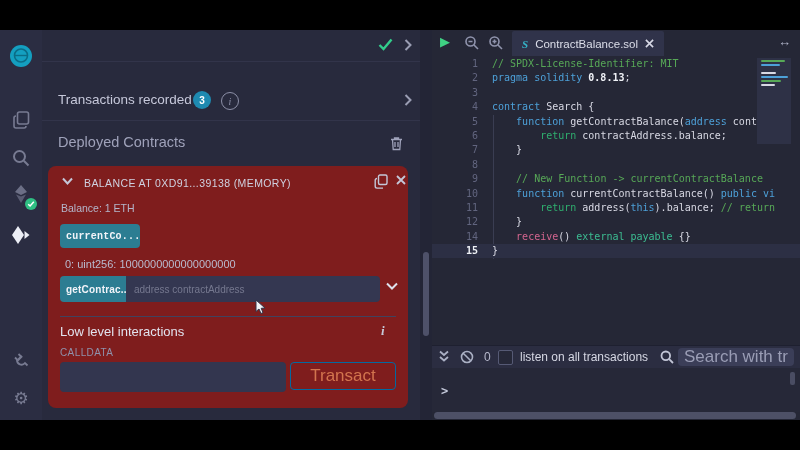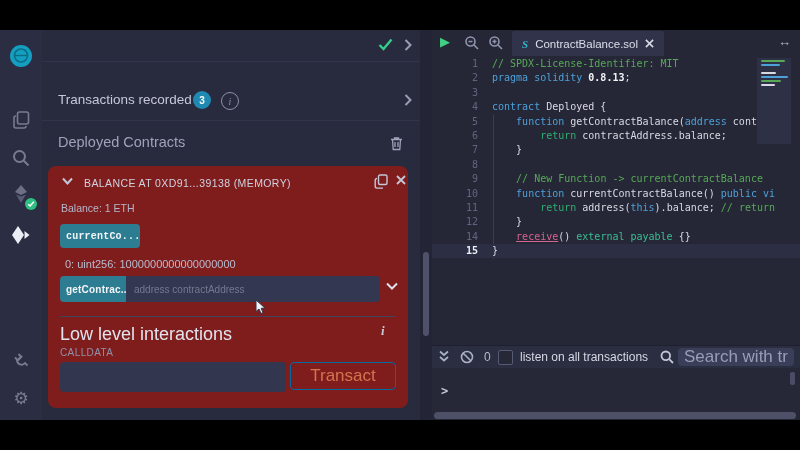--- a/index.html
+++ b/index.html
@@ -48,21 +48,21 @@
     font-family:"Liberation Sans",sans-serif;letter-spacing:.2px;}
   .btn-cur{position:absolute;left:12px;top:58px;width:80px;height:24px;font-family:Liberation Mono, monospace;}
   .c-output{position:absolute;left:17px;top:92px;font-size:11px;color:#b9bbcf;}
   .call-row{position:absolute;left:12px;top:110px;width:320px;height:26px;display:flex;}
   .btn-get{width:66px;height:26px;border-radius:4px 0 0 4px;flex:0 0 auto;}
   .call-input{flex:1;height:26px;background:#343751;border:none;border-radius:0 4px 4px 0;
     color:#d7d9e6;font-size:10px;padding:0 8px;box-sizing:border-box;outline:none;}
   .call-input::placeholder{color:#75788f;}
   .c-chev-in{position:absolute;left:338px;top:116px;color:#dfe1ec;}
   .c-div{position:absolute;left:12px;top:150px;width:336px;height:1px;background:#40435e;}
-  .ll-title{position:absolute;left:12px;top:158px;font-size:18px;color:#e2e3ee;}
+  .ll-title{position:absolute;left:12px;top:158px;font-size:13px;color:#e2e3ee;}
   .ll-info{position:absolute;left:333px;top:157px;font-size:13px;font-weight:bold;color:#c6c9d9;
     font-family:"Liberation Serif",serif;font-style:italic;}
   .calldata{position:absolute;left:12px;top:181px;font-size:10px;letter-spacing:.4px;color:#8f92ac;}
   .cd-input{position:absolute;left:12px;top:196px;width:222px;height:28px;background:#33364f;border:none;
     border-radius:4px;outline:none;color:#d7d9e6;}
   .btn-transact{position:absolute;left:242px;top:196px;width:106px;height:28px;background:transparent;
     border:1px solid #0369a1;border-radius:4px;color:#d2744e;font-size:17px;
     font-family:"Liberation Sans",sans-serif;}
 
   
@@ -83,21 +83,21 @@
   .code-area{position:absolute;left:0;top:27px;width:100%;}
   .crow{display:flex;height:14.4px;line-height:14.4px;font-family:"DejaVu Sans Mono",monospace;font-size:10px;}
   .crow.active{background:#2c2f44;}
   .crow.active .ln{color:#eceff4;font-weight:bold;}
   .ln{width:46px;flex:0 0 auto;text-align:right;padding-right:14px;color:#62657f;}
   .ctext{white-space:pre;overflow:hidden;}
   .tk-pl{color:#d8d9e4;}
   .tk-com{color:#57a857;}
   .tk-kw{color:#4da0d8;}
   .tk-ret{color:#2faf6f;}
-  .tk-recv{color:#d3658f;text-decoration:underline;}
+  .tk-recv{color:#d3658f;}
   .tk-type{color:#3cbd92;}
   .tk-num{color:#f0f2f7;font-weight:bold;}
   .indent-guide{position:absolute;left:61px;top:85px;width:1px;height:144px;background:#3a3d52;}
 
   .minimap{position:absolute;left:325px;top:28px;width:34px;height:86px;background:#2e3146;}
   .mini-line{height:2px;margin:2px 4px;border-radius:1px;}
 
   
   .term-toolbar{position:absolute;left:0;top:315px;width:100%;height:23px;background:#2b2d41;border-top:1px solid #1e2030;}
   .t-ic{position:absolute;top:4px;color:#aab0c4;}
@@ -286,21 +286,21 @@
           <div class="crow">
             <span class="ln">2</span>
             <span class="ctext"><span class="tk-kw">pragma solidity </span><span class="tk-num">0.8.13</span><span class="tk-pl">;</span></span>
           </div>
           <div class="crow">
             <span class="ln">3</span>
             <span class="ctext"></span>
           </div>
           <div class="crow">
             <span class="ln">4</span>
-            <span class="ctext"><span class="tk-kw">contract </span><span class="tk-pl">Deployed {</span></span>
+            <span class="ctext"><span class="tk-kw">contract </span><span class="tk-pl">Search {</span></span>
           </div>
           <div class="crow">
             <span class="ln">5</span>
             <span class="ctext"><span class="tk-pl">    </span><span class="tk-kw">function </span><span class="tk-pl">getContractBalance(</span><span class="tk-kw">address</span><span class="tk-pl"> contrac</span></span>
           </div>
           <div class="crow">
             <span class="ln">6</span>
             <span class="ctext"><span class="tk-pl">        </span><span class="tk-ret">return </span><span class="tk-pl">contractAddress.balance;</span></span>
           </div>
           <div class="crow">

